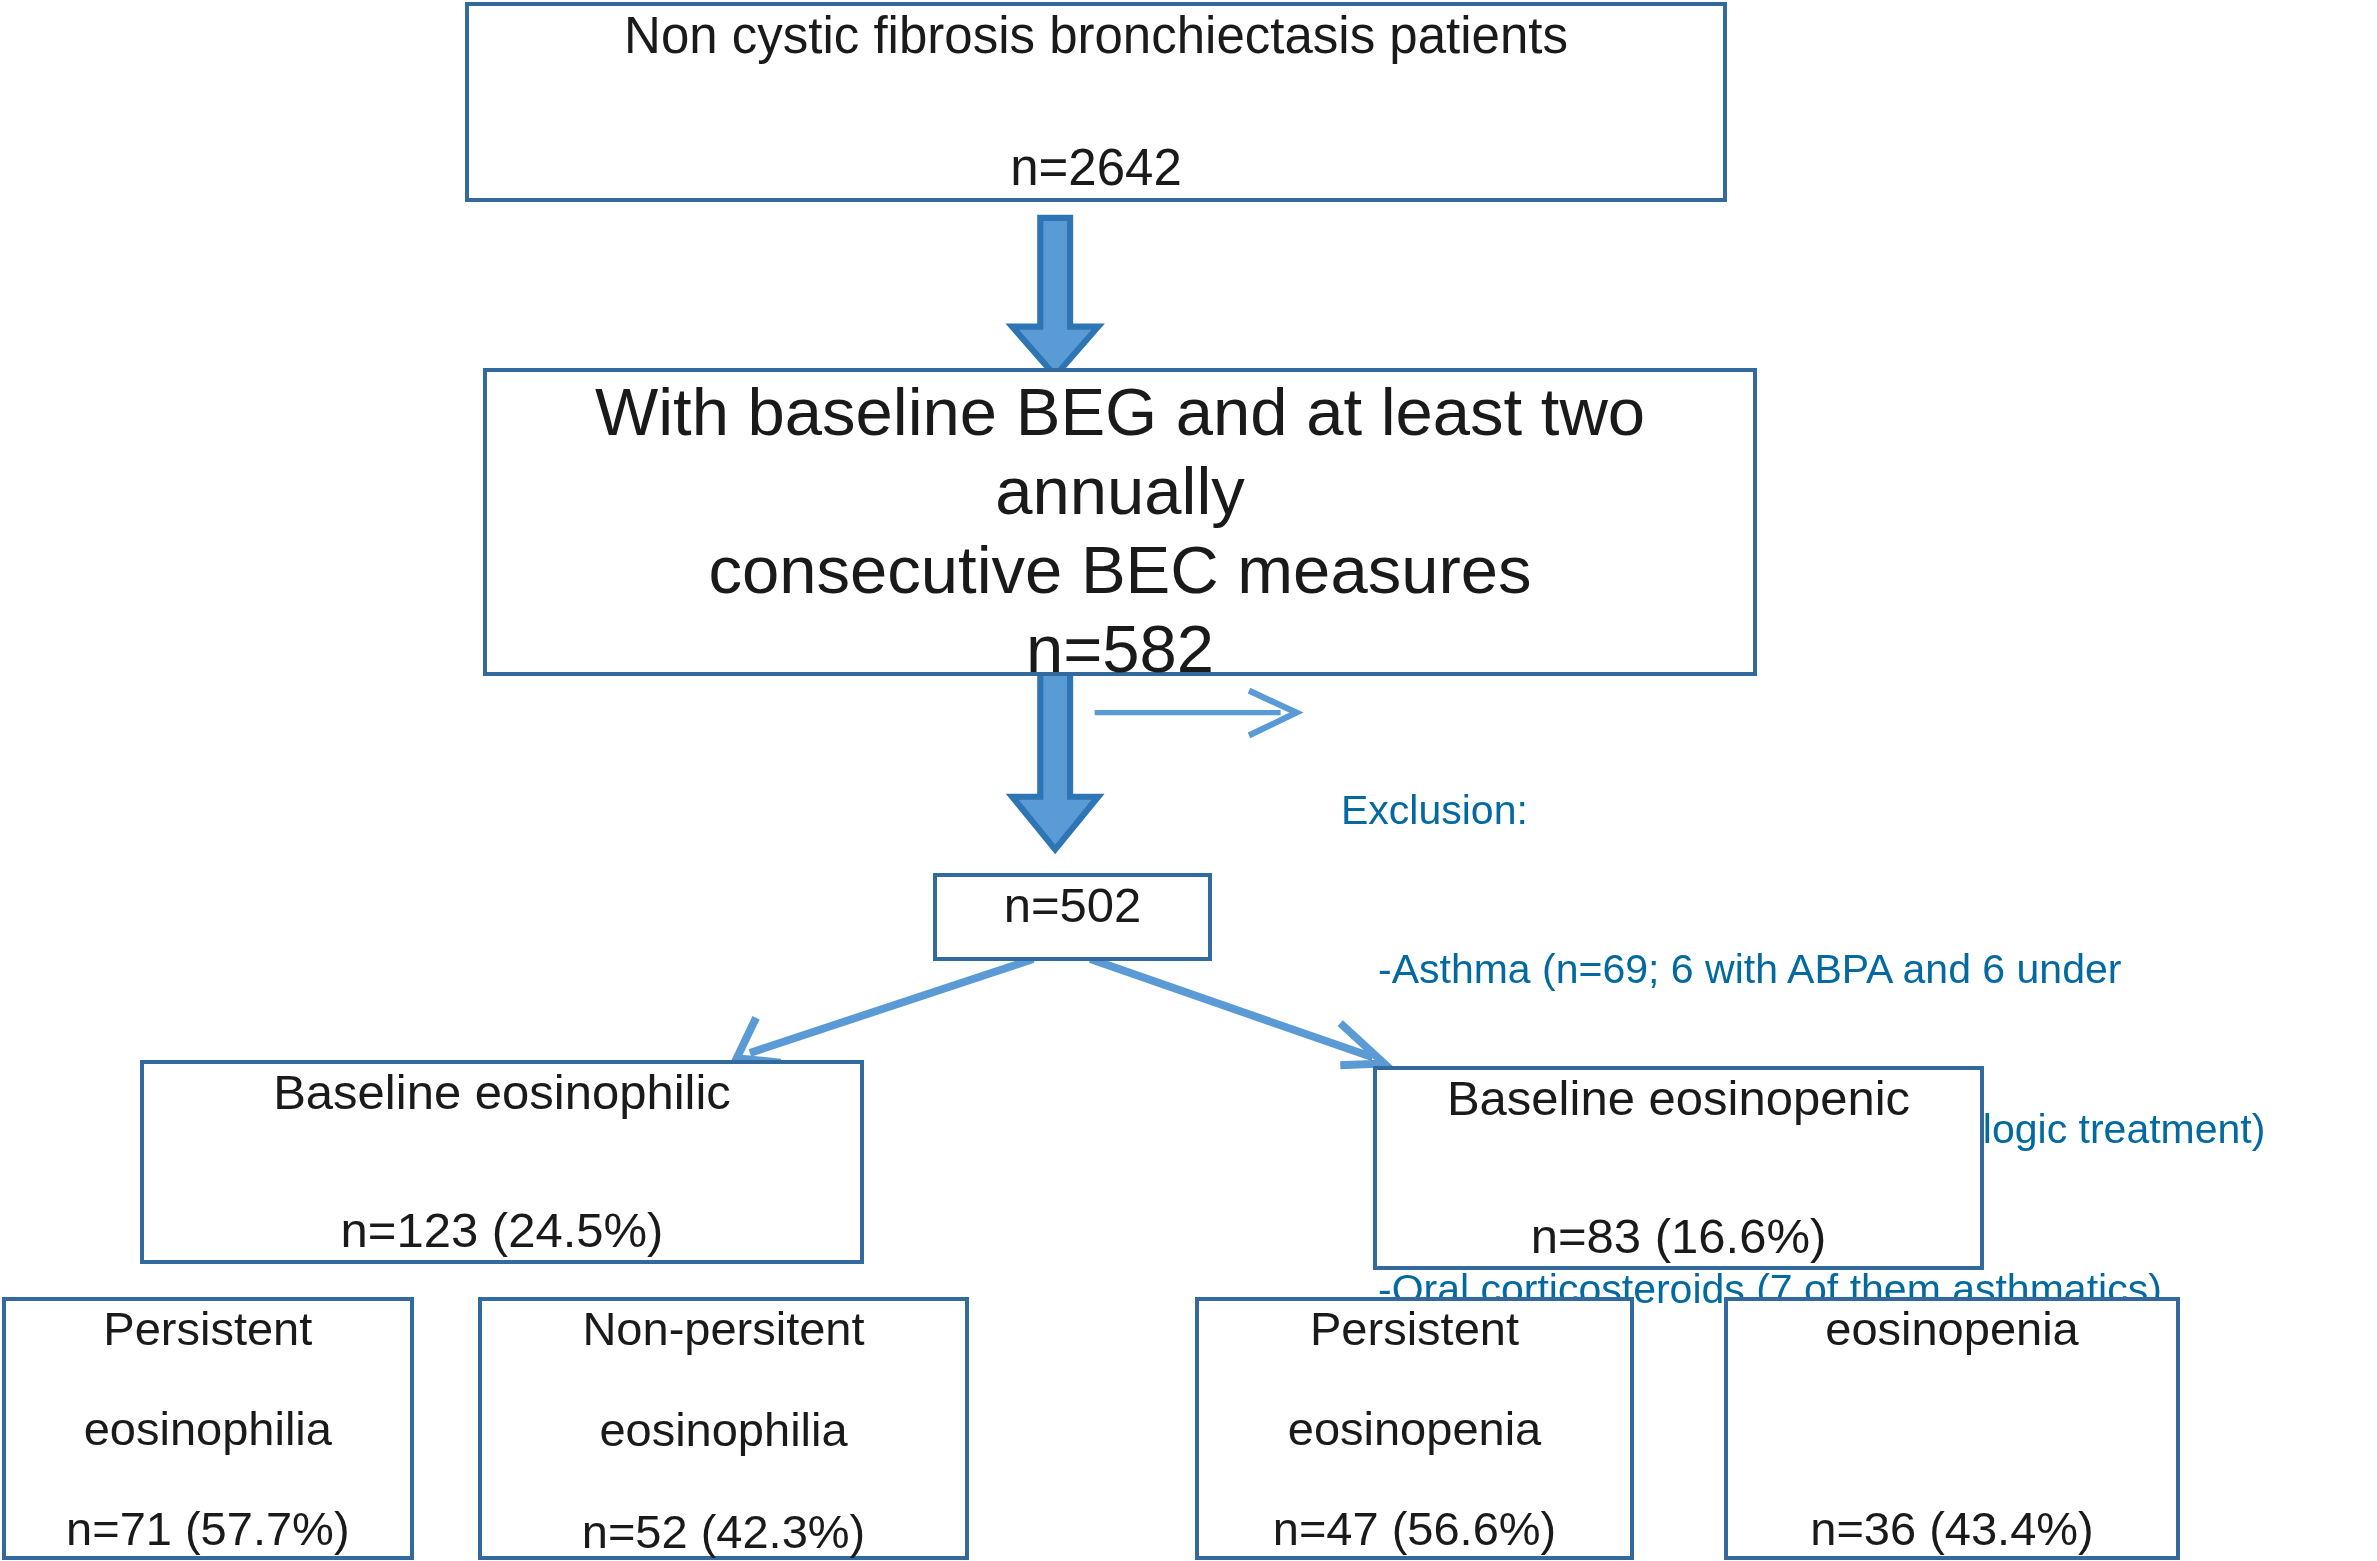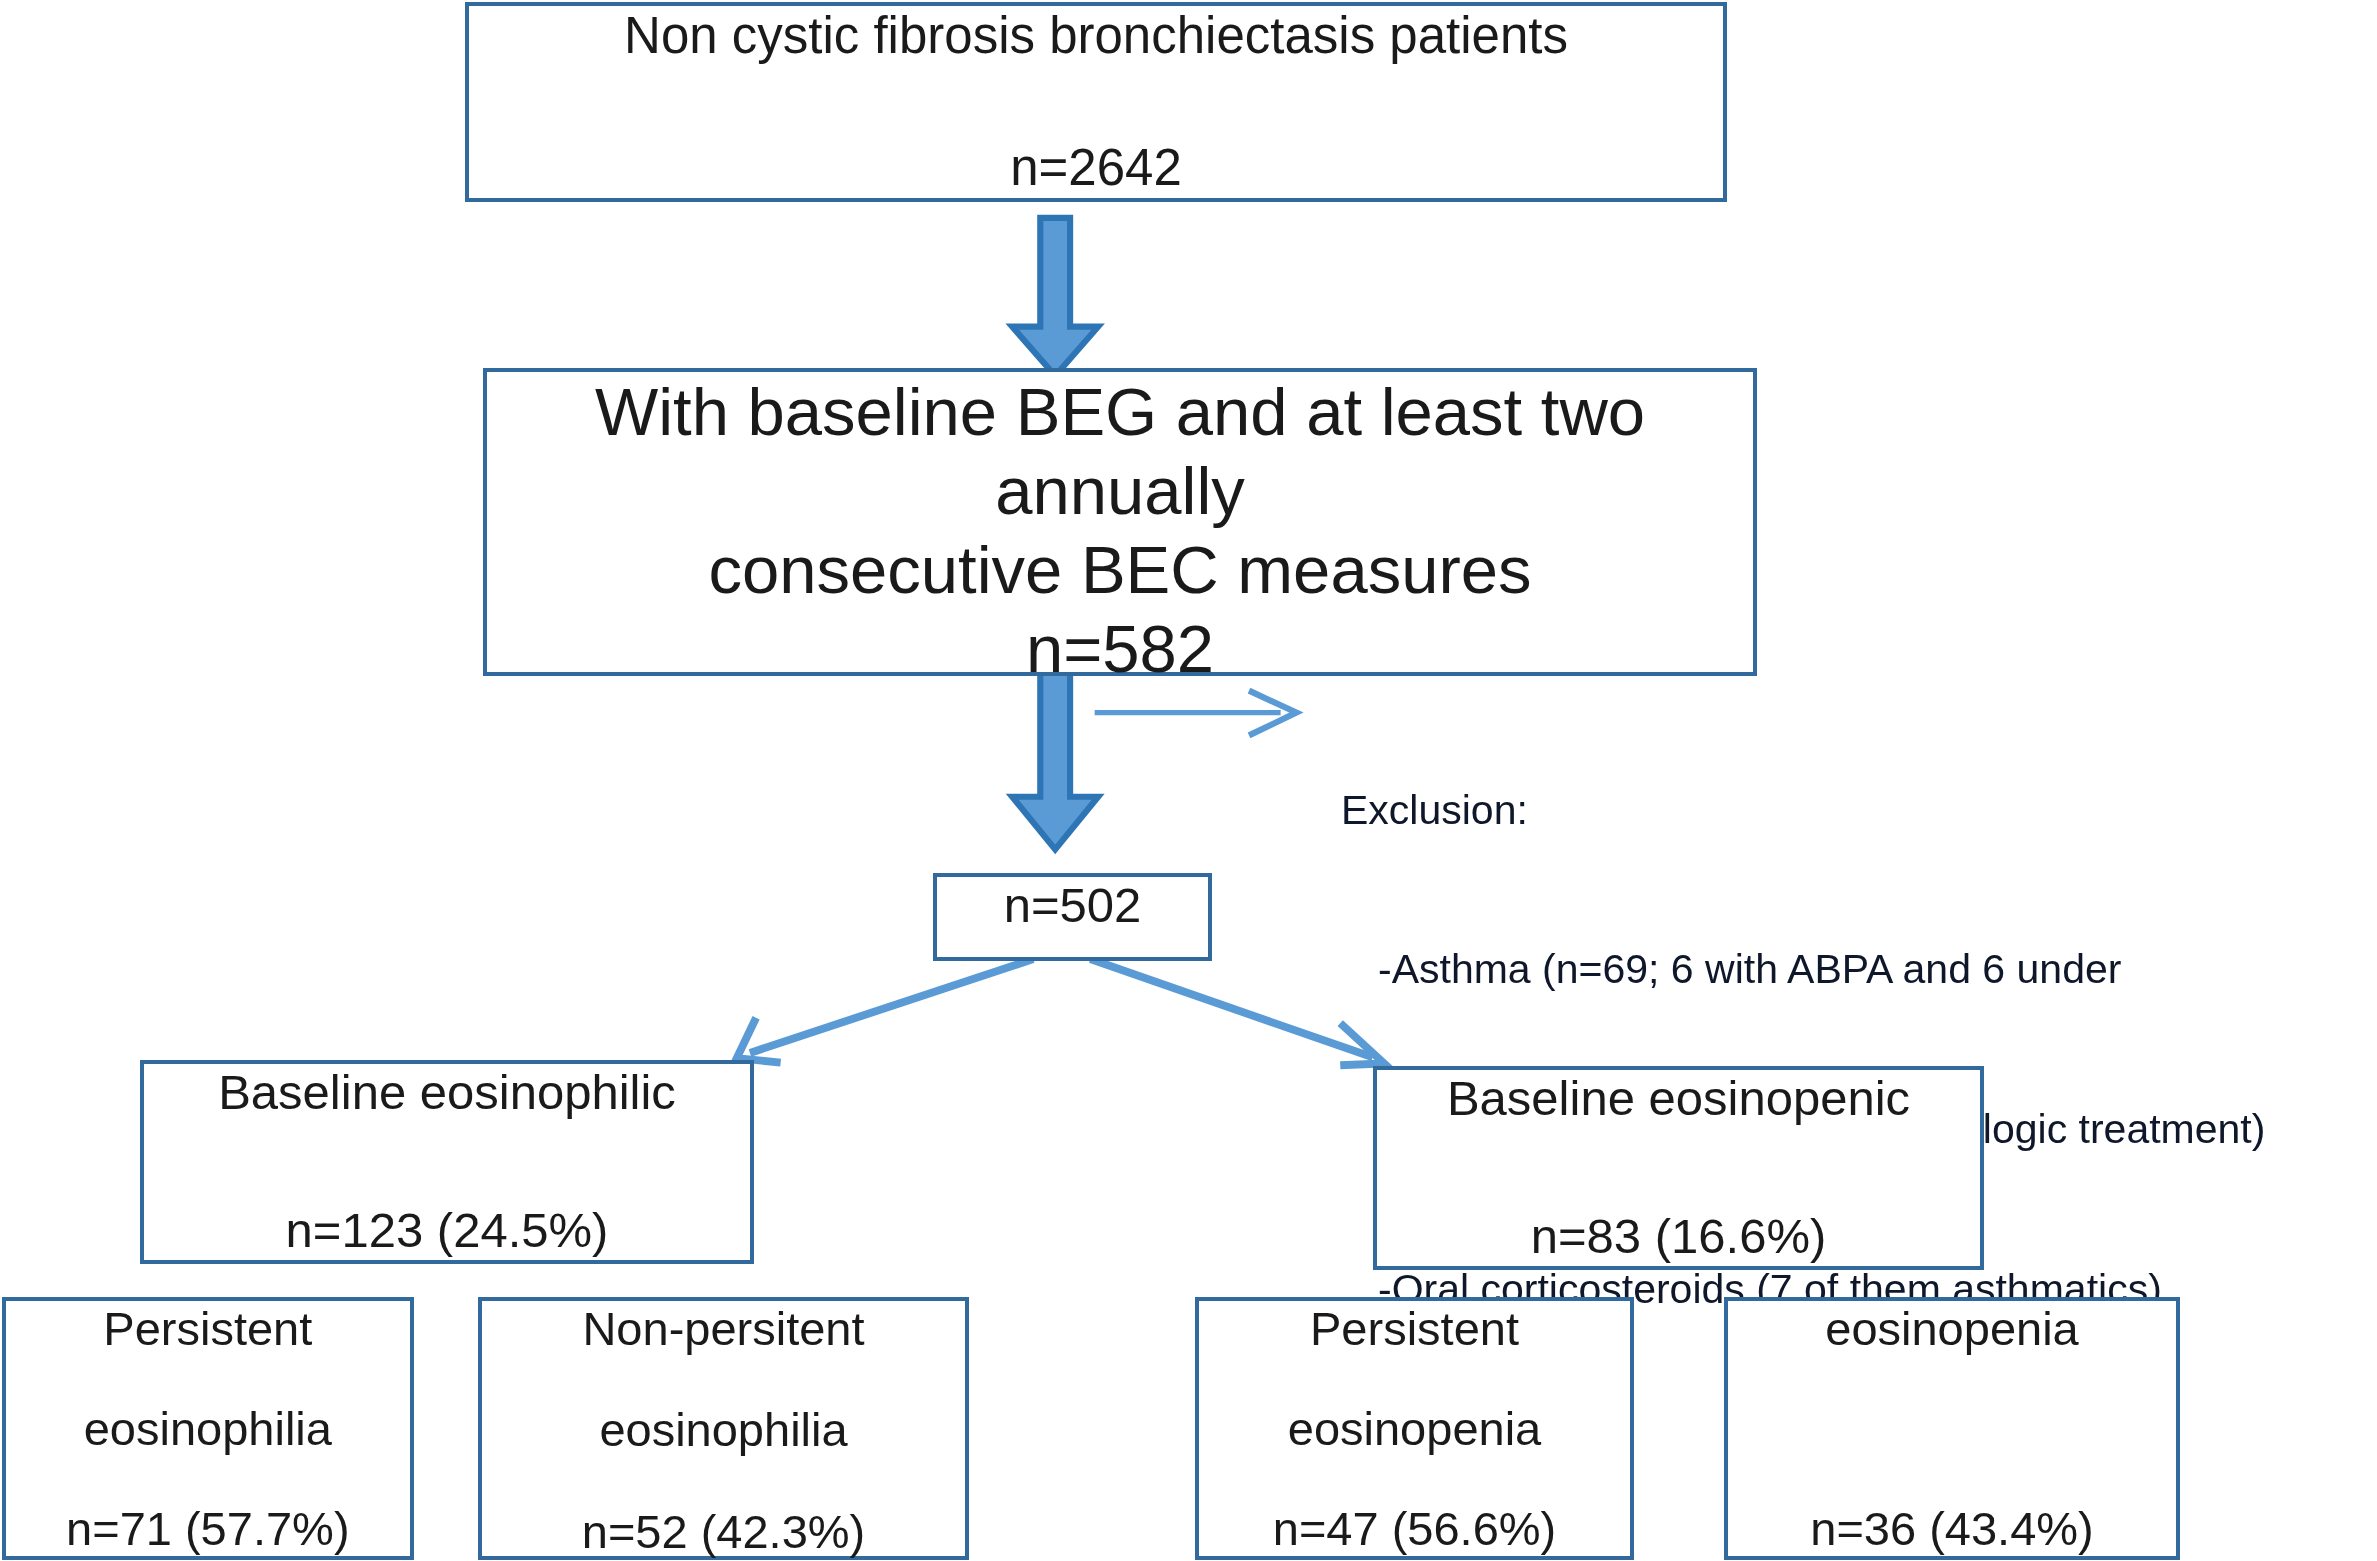--- a/index.html
+++ b/index.html
@@ -27,41 +27,41 @@
     text-align: center;
     color: #1a1a1a;
     line-height: 1.18;
     white-space: pre-line;
   }
   .box .line {
     display: block;
   }
   .note {
     position: absolute;
-    color: #0f172a;
+    color: #0369a1;
     line-height: 1.30;
     white-space: pre;
   }
   .note .l {
     display: block;
   }
   svg.overlay {
     position: absolute;
     left: 0;
     top: 0;
     width: 2377px;
     height: 1562px;
     pointer-events: none;
   }
 
   
   #box-root      { left: 465px;  top: 1.8px;    width: 1262px; height: 200px; font-size: 51px; }
   #box-baseline  { left: 483px;  top: 368px;  width: 1274px; height: 308px; font-size: 67px; }
   #box-n502      { left: 933px; top: 873px;  width: 279px;  height: 88px; font-size: 49px; }
-  #box-eosphilic { left: 140px;  top: 1060px; width: 614px;  height: 204px; font-size: 49px; }
+  #box-eosphilic { left: 140px;  top: 1060px; width: 724px;  height: 204px; font-size: 49px; }
   #box-eospenic  { left: 1373px; top: 1066px; width: 611px;  height: 204px; font-size: 49px; }
   #box-pers-phil { left: 1.8px;    top: 1297px; width: 412px;  height: 263px; font-size: 47px; }
   #box-nonp-phil { left: 478px;  top: 1297px; width: 491px;  height: 263px; font-size: 47px; gap: 46px; }
   #box-pers-pen  { left: 1195px; top: 1297px; width: 439px;  height: 263px; font-size: 47px; }
   #box-nonp-pen  { left: 1724px; top: 1297px; width: 456px;  height: 263px; font-size: 47px; }
 
   #exclusion-note { left: 1341px; top: 677px; font-size: 41px; }
   #exclusion-note .l.indent1 { padding-left: 37px; }
   #exclusion-note .l.indent2 { padding-left: 325px; }
 </style>

